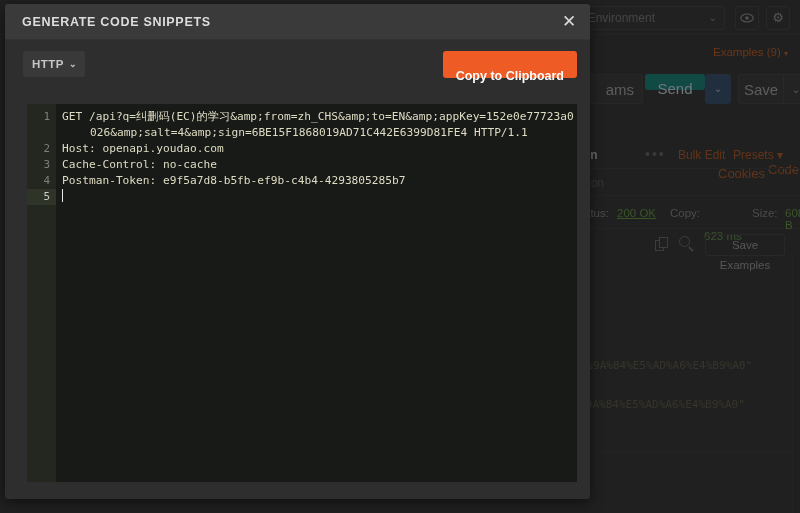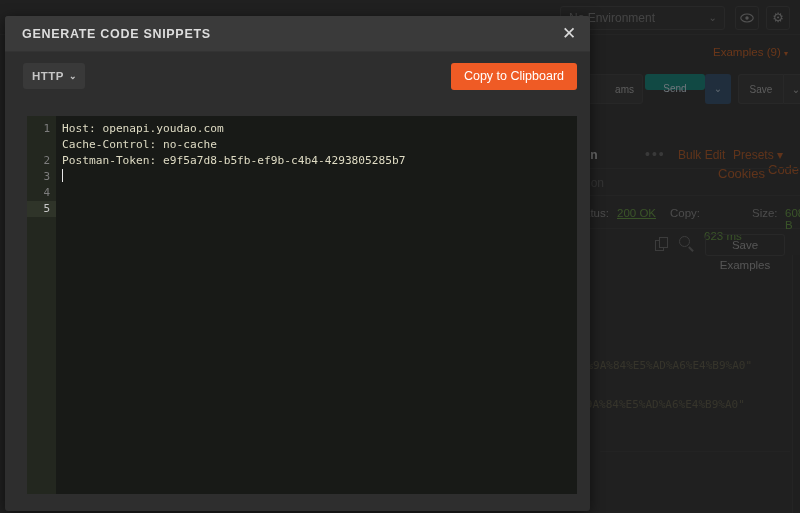--- a/index.html
+++ b/index.html
@@ -62,21 +62,21 @@
     position: absolute;
     left: 713px; top: 46px;
     font-size: 11.5px;
     color: #b3541e;
   }
   .bg-examples .caret { font-size: 8px; }
 
   .bg-btn {
     position: absolute;
     border-radius: 3px;
-    font-size: 10px;
+    font-size: 15px;
     text-align: center;
     color: #9a9a9a;
   }
   #params-btn {
     left: 585px; top: 74px; width: 58px; height: 30px;
     line-height: 30px;
     background: #313131;
     border: 1px solid #383838;
     text-align: right; padding-right: 8px;
   }
@@ -223,21 +223,21 @@
   
   #dim {
     position: absolute;
     inset: 0;
     background: rgba(20,20,20,0.46);
   }
 
   
   #modal {
     position: absolute;
-    left: 5px; top: 16px;
+    left: 5px; top: 4px;
     width: 585px; height: 495px;
     background: #2e2e2e;
     border-radius: 3px;
     box-shadow: 0 3px 14px rgba(0,0,0,0.55);
     overflow: hidden;
   }
 
   #modal-header {
     position: relative;
     height: 36px;
@@ -282,27 +282,28 @@
     padding-left: 9px;
   }
   #lang-select .chev {
     position: absolute; right: 8px; top: 0;
     font-size: 9px; line-height: 26px;
   }
   #copy-clipboard-btn {
     position: absolute;
     right: 13px; top: 11px;
     height: 27px;
-    padding: 0 13px;
+    padding: 12px 13px;
     background: #ef5b25;
     border-radius: 3px;
     color: #fff;
     font-size: 12.5px;
     line-height: 27px;
     cursor: pointer;
+    font-weight: bold;
   }
 
   
   #editor {
     position: absolute;
     left: 22px; top: 100px;
     width: 550px; height: 378px;
     background: #181a17;
     overflow: hidden;
     display: flex;
@@ -437,19 +438,20 @@
   <div id="editor">
     <div id="gutter">
       <div class="gl">1</div>
       <div class="gl"></div>
       <div class="gl">2</div>
       <div class="gl">3</div>
       <div class="gl">4</div>
       <div class="gl active">5</div>
     </div>
     <div id="code-area">
+      <div class="cl wrap2">GET /api?q=纠删码(EC)的学习&amp;amp;from=zh_CHS&amp;amp;to=EN&amp;amp;appKey=152e0e77723a0026&amp;amp;salt=4&amp;amp;sign=6BE15F1868019AD71C442E6399D81FE4 HTTP/1.1</div>
       <div class="cl">Host: openapi.youdao.com</div>
       <div class="cl">Cache-Control: no-cache</div>
       <div class="cl">Postman-Token: e9f5a7d8-b5fb-ef9b-c4b4-4293805285b7</div>
       <div class="cl"><span id="caret"></span></div>
     </div>
   </div>
 </div>
 
 </body></html>

